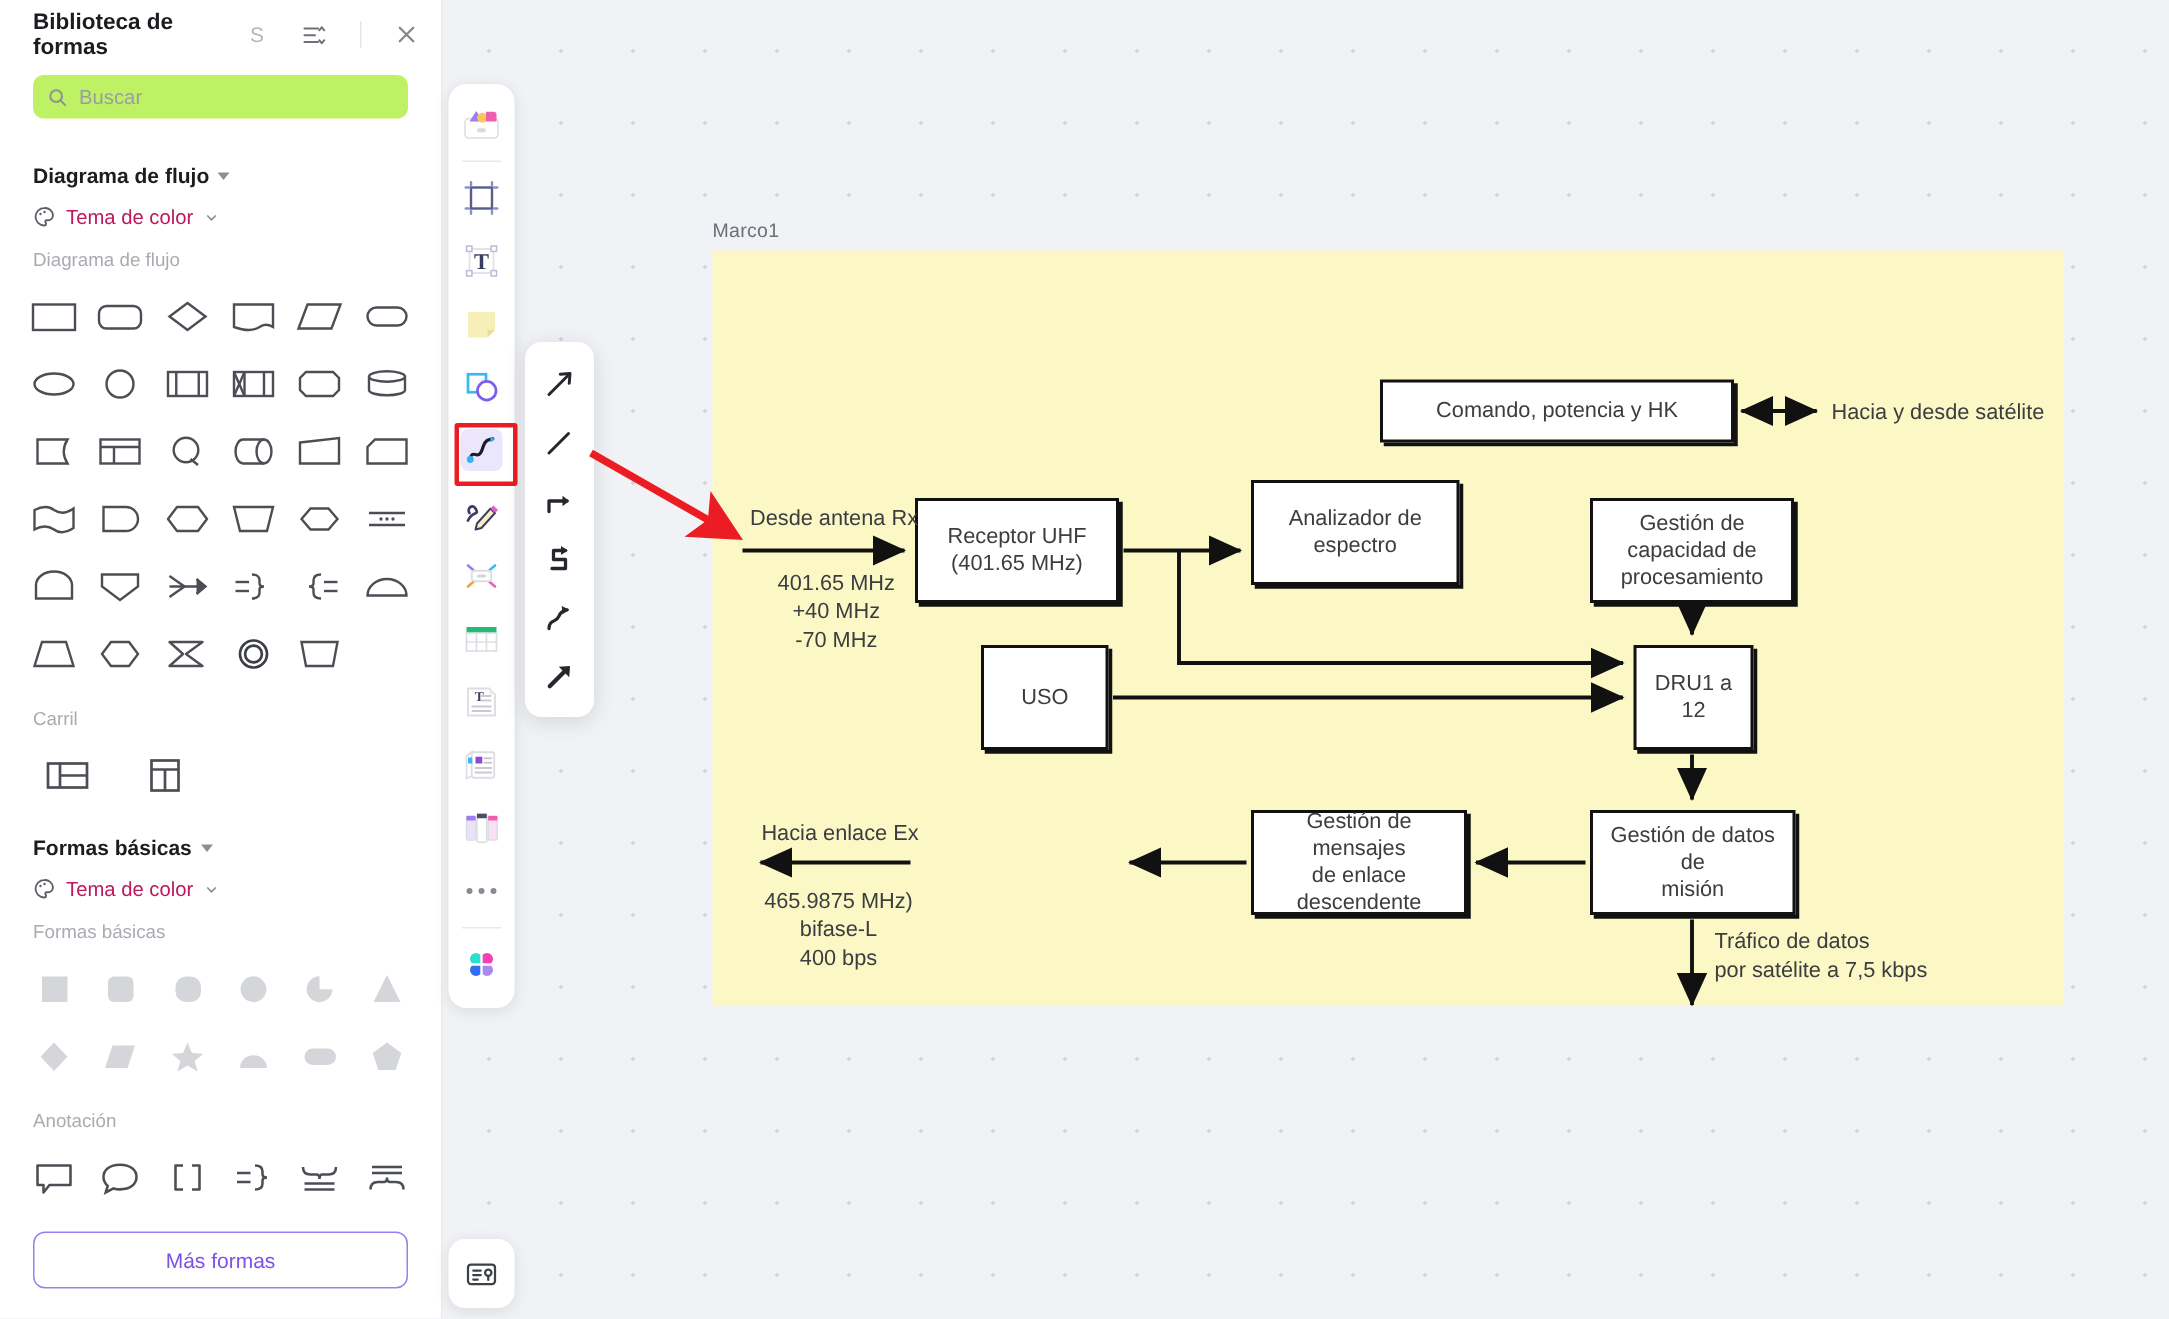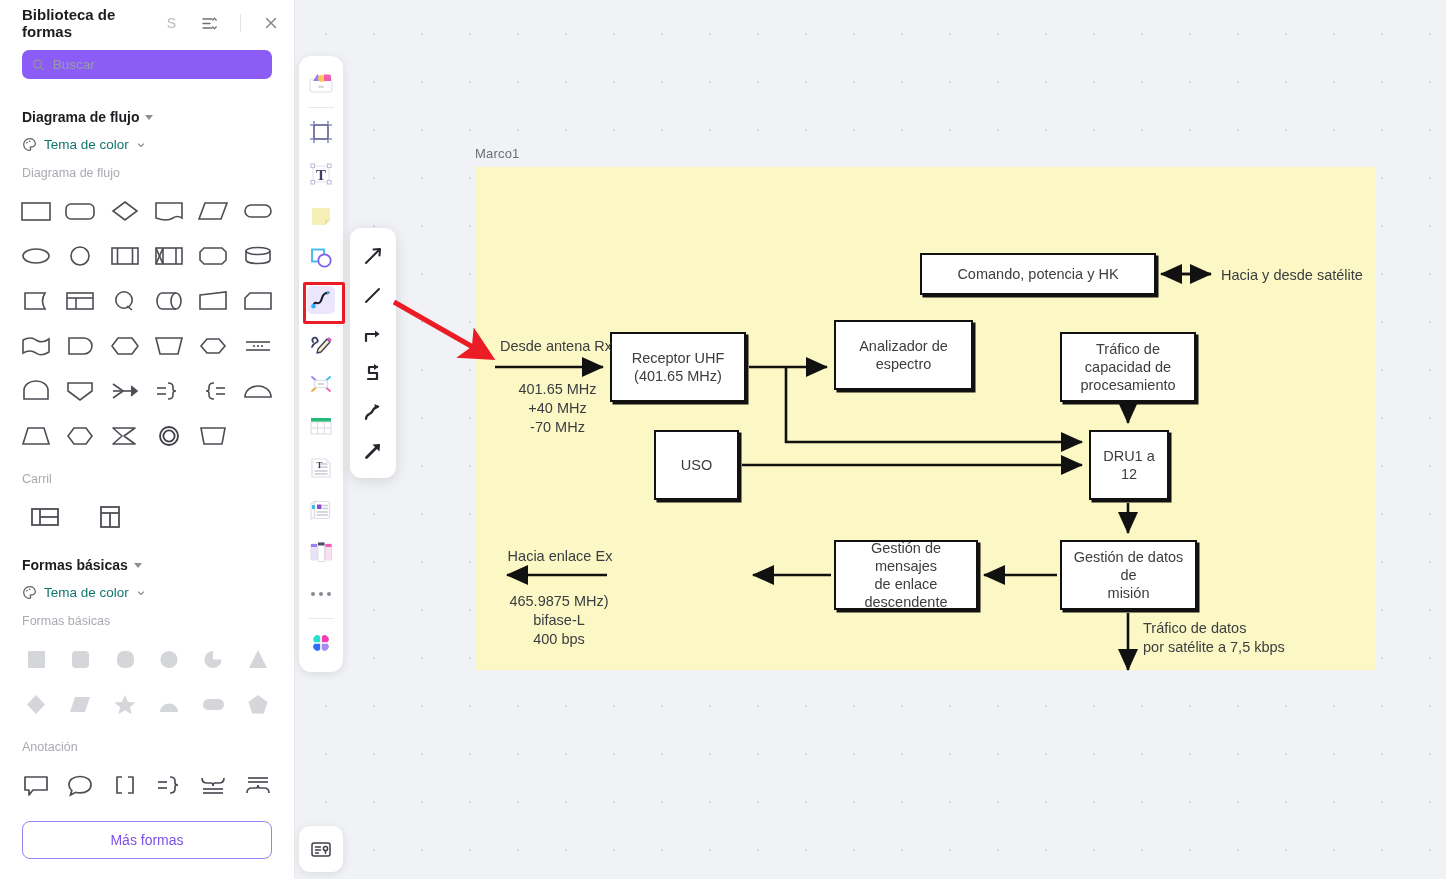--- a/index.html
+++ b/index.html
@@ -60,37 +60,37 @@
     padding: 0 14px 0 22px; margin-top: 6px; gap: 12px;
   }
   #panel-title { font-size: 15px; font-weight: 700; color: #1c1d20; }
   #panel-shortcut { font-size: 14px; color: #b4b7bd; margin-left: 8px; }
   .head-spacer { flex: 1; }
   .head-ico { width: 22px; height: 22px; display: flex; align-items: center; justify-content: center; color: #6d7077; cursor: pointer; }
   .head-div { width: 1px; height: 18px; background: #e4e5e9; margin: 0 9px; }
 
   #search {
     margin: 10px 22px 12px; height: 32px; border-radius: 7px;
-    background: #8b5cf6; display: flex; align-items: center; padding: 0 10px;
+    background: #bef264; display: flex; align-items: center; padding: 0 10px;
   }
   #search input {
     border: 0; outline: 0; background: transparent; margin-left: 8px;
     font-size: 13.5px; color: #2c2e31; font-family: inherit; width: 100%;
   }
   #search input::placeholder { color: #9a9da4; }
 
   .sec-title {
     display: flex; align-items: center; gap: 6px;
     margin: 18px 22px 0; font-size: 14px; font-weight: 700; color: #1c1d20;
     cursor: pointer;
   }
   .caret-sm { border-left: 4px solid transparent; border-right: 4px solid transparent; border-top: 5px solid #8c8f96; }
   .theme-row {
     display: flex; align-items: center; gap: 7px;
-    margin: 12px 22px 0; font-size: 13.5px; color: #0f766e; cursor: pointer;
+    margin: 12px 22px 0; font-size: 13.5px; color: #be185d; cursor: pointer;
   }
   .chev { width: 10px; height: 10px; color: #8c8f96; }
   .grp-label { margin: 14px 22px 0; font-size: 12.5px; color: #a8abb1; }
 
   .shape-grid { display: grid; grid-template-columns: repeat(6, 1fr); margin: 8px 14px 0; }
   .shape-cell {
     height: 45px; display: flex; align-items: center; justify-content: center;
     cursor: pointer; border-radius: 6px;
   }
   .shape-cell svg { display: block; }
@@ -190,21 +190,21 @@
       </div>
       <div class="node" style="left:135px;top:165px;width:136px;height:70px;">
         <span style="white-space:pre-line">Receptor UHF
 (401.65 MHz)</span>
       </div>
       <div class="node" style="left:359px;top:153px;width:139px;height:70px;">
         <span style="white-space:pre-line">Analizador de
 espectro</span>
       </div>
       <div class="node" style="left:585px;top:165px;width:136px;height:70px;">
-        <span style="white-space:pre-line">Tráfico de
+        <span style="white-space:pre-line">Gestión de
 capacidad de
 procesamiento</span>
       </div>
       <div class="node" style="left:179px;top:263px;width:85px;height:70px;">
         <span>USO</span>
       </div>
       <div class="node" style="left:614px;top:263px;width:80px;height:70px;">
         <span>DRU1 a 12</span>
       </div>
       <div class="node" style="left:359px;top:373px;width:144px;height:70px;">

